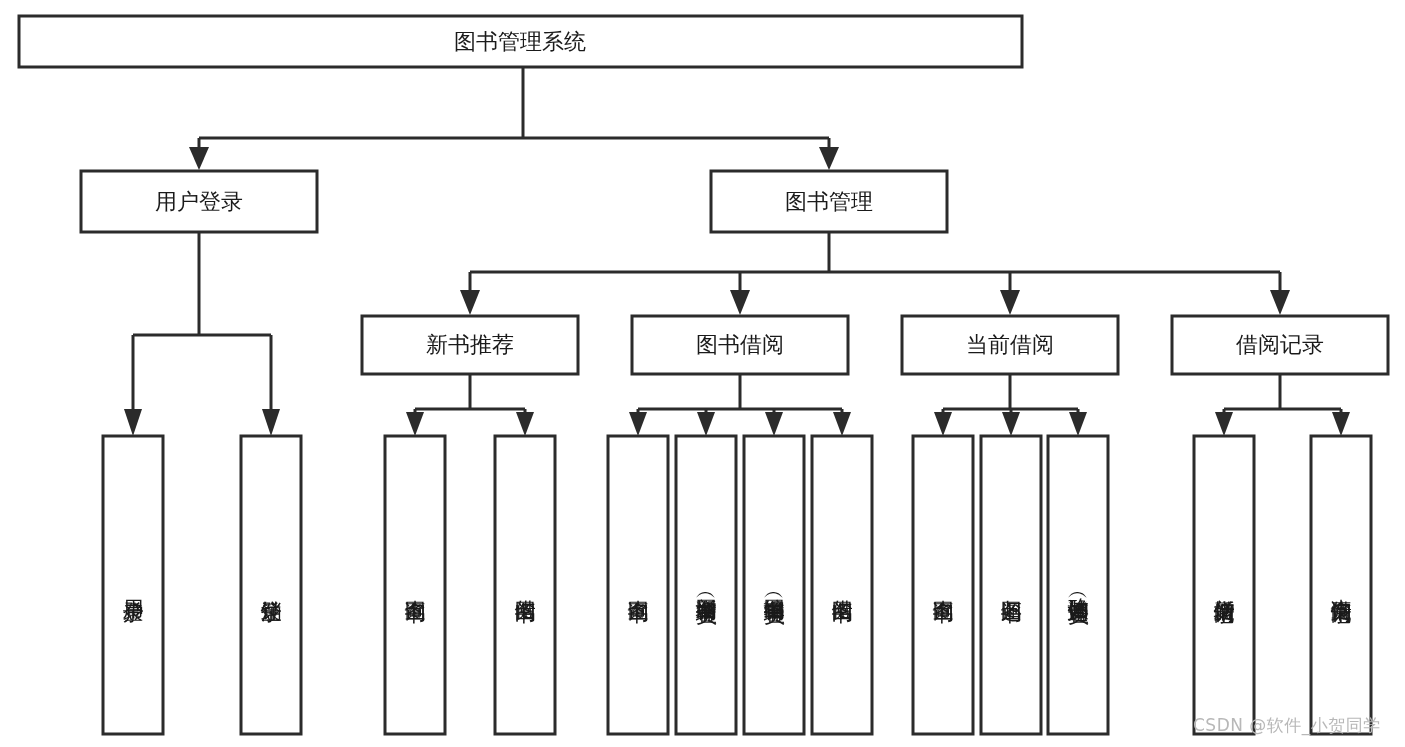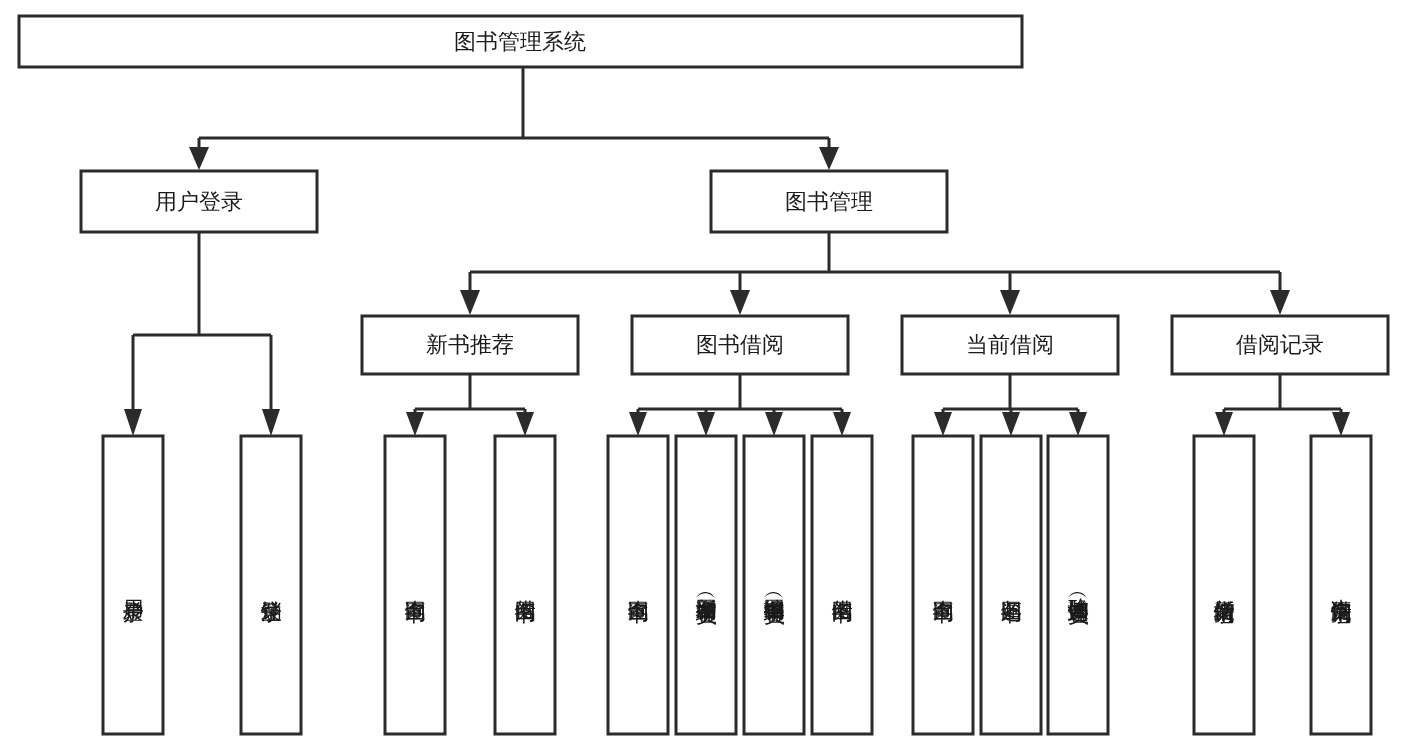--- a/index.html
+++ b/index.html
@@ -190,14 +190,15 @@
   <div class="label-vert" style="left:744px; top:436px; width:60px; height:298px; display:flex; align-items:center; justify-content:center;">编辑图书（管理员）</div>
   <div class="label-vert" style="left:812px; top:436px; width:60px; height:298px; display:flex; align-items:center; justify-content:center;">借阅图书</div>
 
   <div class="label-vert" style="left:913px; top:436px; width:60px; height:298px; display:flex; align-items:center; justify-content:center;">查询图书</div>
   <div class="label-vert" style="left:981px; top:436px; width:60px; height:298px; display:flex; align-items:center; justify-content:center;">归还图书</div>
   <div class="label-vert" style="left:1048px; top:436px; width:60px; height:298px; display:flex; align-items:center; justify-content:center;">确认归还（管理员）</div>
 
   <div class="label-vert" style="left:1194px; top:436px; width:60px; height:298px; display:flex; align-items:center; justify-content:center;">新增借阅记录</div>
   <div class="label-vert" style="left:1311px; top:436px; width:60px; height:298px; display:flex; align-items:center; justify-content:center;">查询借阅记录</div>
 
+  <div class="watermark" style="left:1193px; top:714px;">CSDN @软件_小贺同学</div>
 
 </div>
 
 </body></html>

